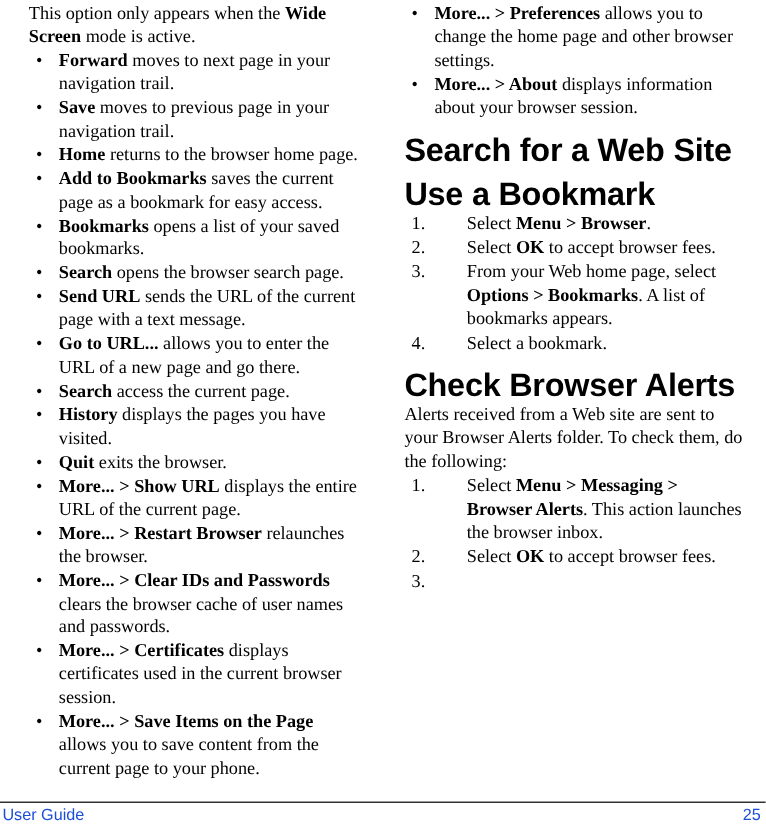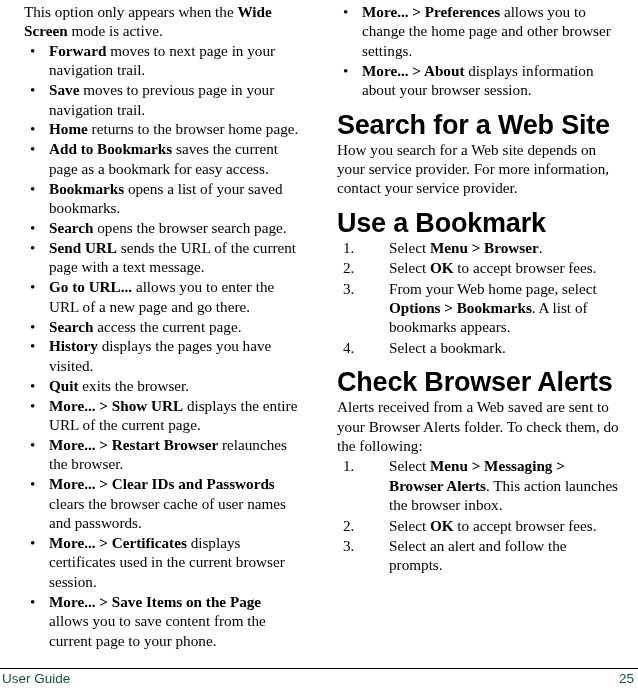--- a/index.html
+++ b/index.html
@@ -123,21 +123,21 @@
     left: 0;
     top: 671px;
     width: 638px;
     height: 17px;
     display: flex;
     align-items: flex-start;
     justify-content: space-between;
     font-family: "Liberation Sans", "DejaVu Sans", sans-serif;
     font-size: 13.5px;
     line-height: 16px;
-    color: #14532d;
+    color: #1d4ed8;
   }
   .footer-left  { padding-left: 2px; }
   .footer-right { padding-right: 4px; text-align: center; }
 </style>
 </head>
 <body>
 
 <div class="page">
 
   <div class="columns">
@@ -171,34 +171,33 @@
 
     <div class="col col-right">
 
       <ul class="bullets" id="right-bullets">
           <li><span class="bullet-mark">•</span><b>More... &gt; Preferences</b><span> allows you to change the home page and other browser settings.</span></li>
           <li><span class="bullet-mark">•</span><b>More... &gt; About</b><span> displays information about your browser session.</span></li>
         </ul>
 
       <div id="right-sections">
           <div class="heading">Search for a Web Site</div>
-          <p class="para">How you search for a Web site depends on your service provider. For more information, contact your service provider.</p>
           <div class="heading">Use a Bookmark</div>
           <ol class="steps">
             <li><span class="step-num">1.</span><span>Select </span><b>Menu &gt; Browser</b><span>.</span></li>
             <li><span class="step-num">2.</span><span>Select </span><b>OK</b><span> to accept browser fees.</span></li>
             <li><span class="step-num">3.</span><span>From your Web home page, select </span><b>Options &gt; Bookmarks</b><span>. A list of bookmarks appears.</span></li>
             <li><span class="step-num">4.</span><span>Select a bookmark.</span></li>
           </ol>
           <div class="heading">Check Browser Alerts</div>
-          <p class="para">Alerts received from a Web saved are sent to your Browser Alerts folder. To check them, do the following:</p>
+          <p class="para">Alerts received from a Web site are sent to your Browser Alerts folder. To check them, do the following:</p>
           <ol class="steps">
             <li><span class="step-num">1.</span><span>Select </span><b>Menu &gt; Messaging &gt; Browser Alerts</b><span>. This action launches the browser inbox.</span></li>
             <li><span class="step-num">2.</span><span>Select </span><b>OK</b><span> to accept browser fees.</span></li>
-            <li><span class="step-num">3.</span><span>Select an alert and follow the prompts.</span></li>
+            <li><span class="step-num">3.</span></li>
           </ol>
         </div>
 
     </div>
 
   </div>
 
   <div class="footer-rule"></div>
 
   <div class="footer">

